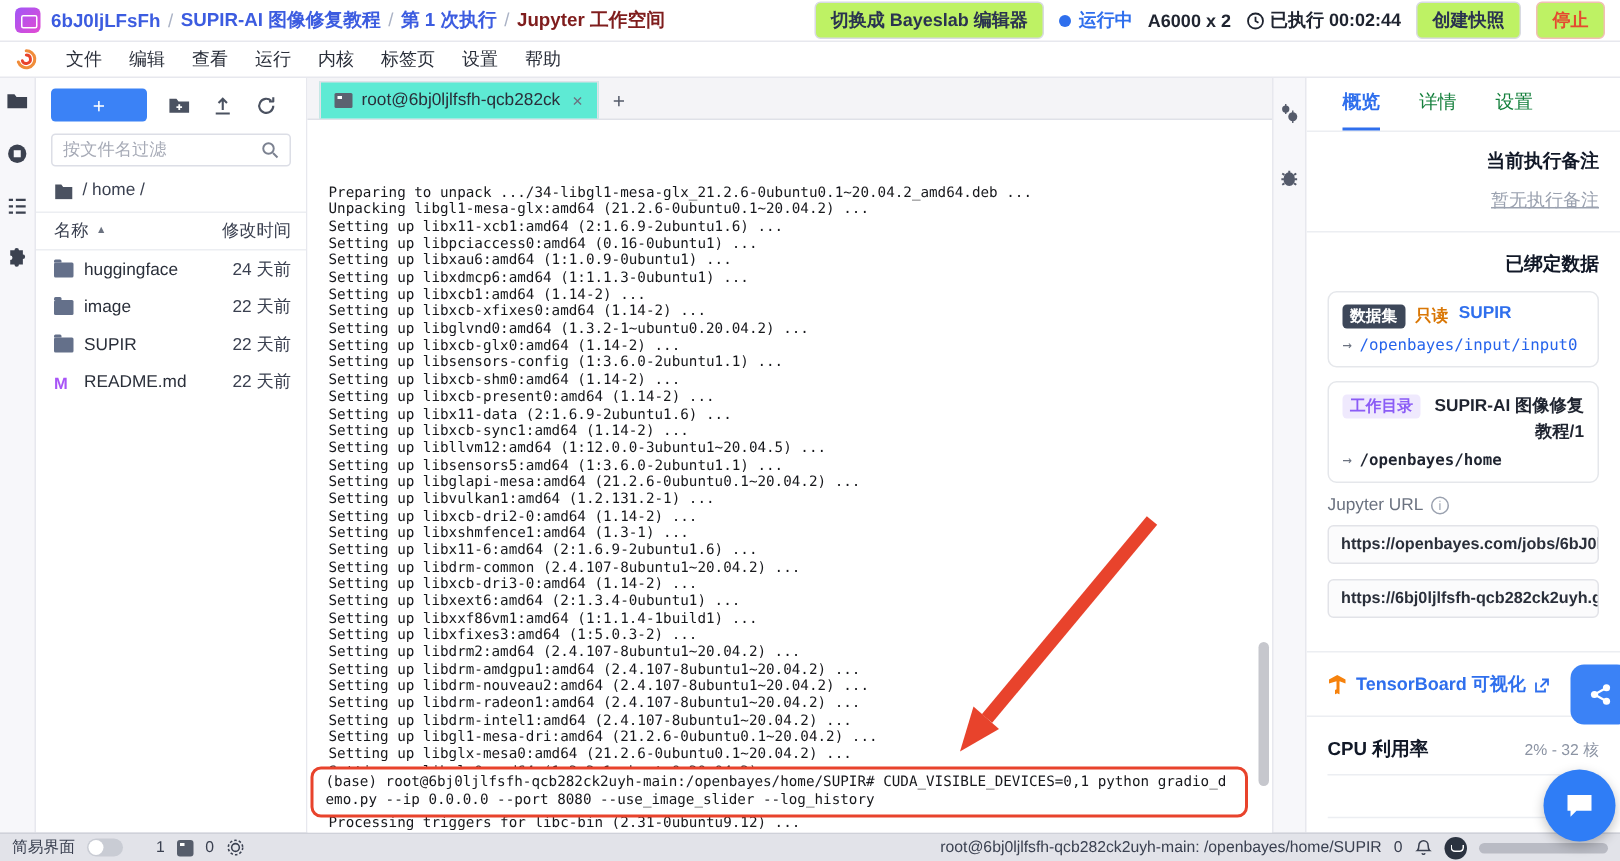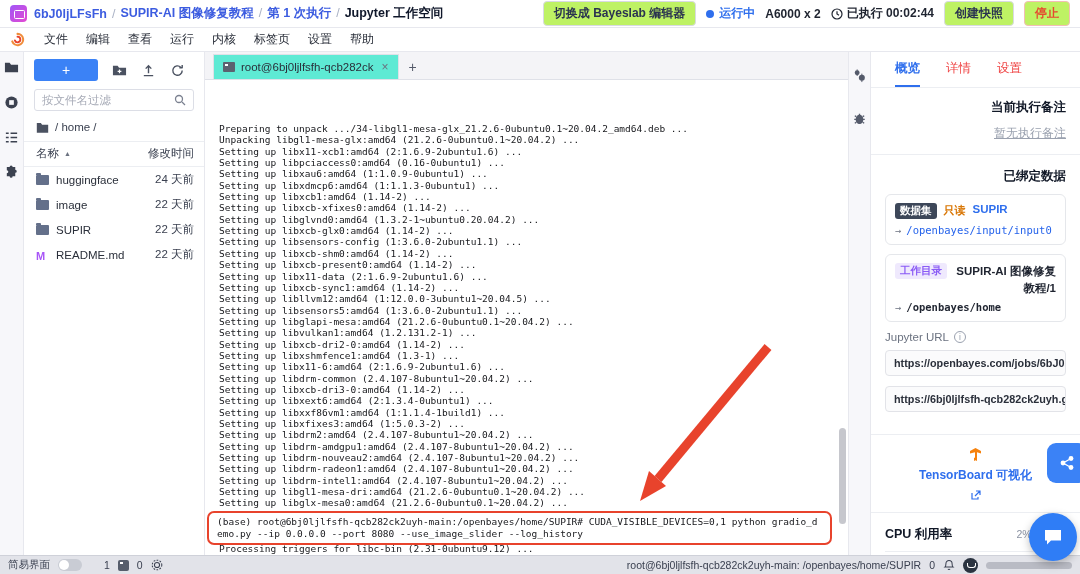--- a/index.html
+++ b/index.html
@@ -10,21 +10,21 @@
   
   .header { height:28px; display:flex; align-items:center; padding:0 10px; background:#fff;
     border-bottom:1px solid #e7e8ee; flex:0 0 28px; }
   .logo { width:17px; height:17px; border-radius:4px; margin-right:7px;
     background:linear-gradient(135deg,#a056f7 0%,#e44ad2 100%); position:relative; flex:0 0 17px; }
   .logo::after { content:""; position:absolute; left:4px; top:5px; width:9px; height:7px;
     border:1.4px solid #fff; border-radius:1.5px; }
   .crumbs { display:flex; align-items:center; gap:5px; font-size:12.5px; font-weight:bold; }
   .crumb { color:#3c5ce0; }
   .crumb:not(:last-child)::after { content:"/"; color:#aab2c5; margin-left:5px; font-weight:normal; }
-  .crumb.current { color:#0f172a; }
+  .crumb.current { color:#7f1d1d; }
   .header-right { margin-left:auto; display:flex; align-items:center; gap:10px; font-size:12px; }
   .btn { border:1px solid #d8dae2; background:#bef264; border-radius:4px; padding:3px 10px;
     font-size:12px; font-weight:bold; color:#2a3350; cursor:pointer; }
   .btn.stop { color:#e5492f; border-color:#f2beb4; }
   .run-status { display:flex; align-items:center; gap:5px; color:#2f6fed; font-weight:bold; }
   .dot { width:8px; height:8px; border-radius:50%; background:#2f6fed; }
   .gpu, .elapsed { color:#1f2430; font-weight:bold; display:flex; align-items:center; gap:4px; }
 
   
   .menubar { height:24px; flex:0 0 24px; display:flex; align-items:center; background:#fff;
@@ -91,21 +91,21 @@
     background:#c6c7cd; border-radius:4px; }
 
   
   .rightstrip { width:22px; flex:0 0 22px; background:#f7f7fa; border-left:1px solid #e7e8ee;
     display:flex; flex-direction:column; align-items:center; padding-top:16px; gap:28px; }
 
   
   .rightpanel { width:210px; flex:0 0 210px; border-left:1px solid #e7e8ee; background:#fff;
     display:flex; flex-direction:column; overflow:hidden;text-align:right; }
   .rp-tabs { display:flex; gap:26px; padding:8px 0 0 24px; border-bottom:1px solid #eceef2; }
-  .rp-tab { font-size:12.5px; color:#ef4444; padding-bottom:8px; cursor:pointer; }
+  .rp-tab { font-size:12.5px; color:#15803d; padding-bottom:8px; cursor:pointer; }
   .rp-tab.active { color:#2f6fed; font-weight:bold; border-bottom:2px solid #2f6fed; }
   .rp-sec { padding:11px 14px 10px 14px; }
   .rp-h { font-size:12.5px; font-weight:bold; color:#111827; margin-bottom:9px; }
   .rp-muted { font-size:12px; color:#9aa1af;text-decoration:underline; }
   .rp-div { border-top:1px solid #eceef2; margin:2px 0; }
   .card { border:1px solid #e5e7eb; border-radius:6px; padding:8px 9px; margin-bottom:9px;
     font-size:11.5px; }
   .card-line1 { display:flex; align-items:flex-start; gap:7px; margin-bottom:5px;font-weight:bold; }
   .badge-dark { background:#3d4759; color:#fff; font-size:10.5px; padding:1px 5px; border-radius:3px; white-space:nowrap; }
   .badge-purple { background:#efe9fd; color:#8b5cf6; font-size:10.5px; padding:1px 5px; border-radius:3px; white-space:nowrap; }
@@ -114,21 +114,21 @@
   .card-path { font-family:"DejaVu Sans Mono", monospace; font-size:10.5px; display:flex; gap:5px; align-items:center; }
   .card-path .arr { color:#6b7280; }
   .path-blue { color:#2563eb; }
   .path-dark { color:#1f2430; font-weight:bold; }
   .wd-title { color:#1f2430; line-height:1.45; }
   .rp-label { font-size:11.5px; color:#6b7280; margin:2px 0 7px 0; display:flex; gap:5px; align-items:center; }
   .rp-input { border:1px solid #e2e3e8; background:#fbfbfc; border-radius:4px; padding:6px 8px;
     font-size:10.8px; color:#2a2f3a; font-weight:bold; white-space:nowrap; overflow:hidden; margin-bottom:10px; }
   .info-ic { width:12px; height:12px; border:1px solid #9aa1af; border-radius:50%; color:#9aa1af;
     font-size:8.5px; display:inline-flex; align-items:center; justify-content:center; font-style:normal; }
-  .tb-row { display:flex; align-items:center; gap:6px; font-size:12px; color:#2f6fed; font-weight:bold; cursor:pointer;flex-direction:column; }
+  .tb-row { display:flex; align-items:center; gap:6px; font-size:12px; color:#2f6fed; font-weight:bold; cursor:pointer; }
   .cpu-head { display:flex; align-items:baseline; justify-content:space-between; }
   .cpu-range { font-size:10.5px; color:#8b93a3; font-weight:normal; }
   .cpu-chart { margin-top:10px; }
   .cpu-chart svg { display:block; }
 
   
   .statusbar { height:19px; flex:0 0 19px; background:#e2e3e9; border-top:1px solid #cfd1d9;
     display:flex; align-items:center; padding:0 8px; font-size:10.5px; color:#3a4050; gap:8px; }
   .toggle { width:24px; height:12px; background:#c9ccd4; border-radius:7px; position:relative; cursor:pointer; }
   .toggle::after { content:""; position:absolute; left:1px; top:1px; width:10px; height:10px;

